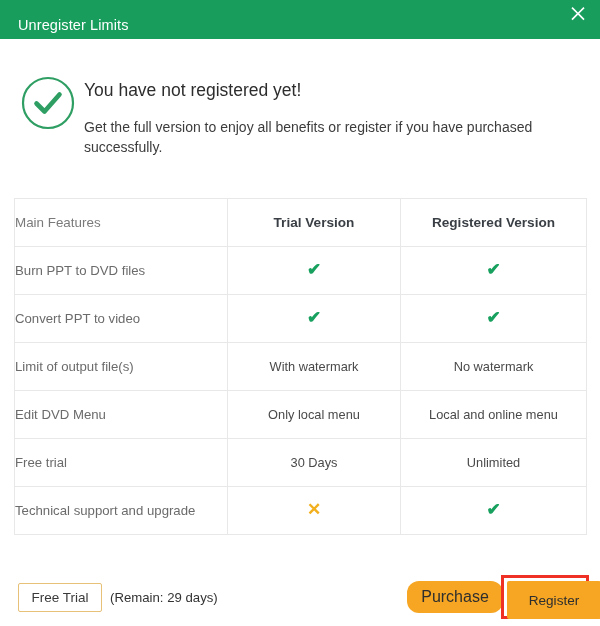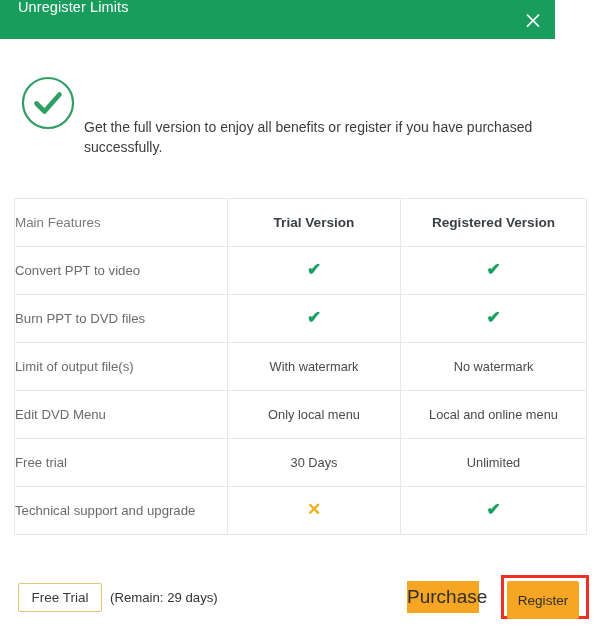--- a/index.html
+++ b/index.html
@@ -21,28 +21,28 @@
     height: 626px;
     background: #ffffff;
     box-sizing: border-box;
   }
 
   
   .titlebar {
     position: absolute;
     left: 0;
     top: 0;
-    width: 555px;
+    width: 600px;
     height: 39px;
     background: #189d5d;
     display: flex;
-    align-items: flex-start;
+    align-items: flex-end;
     justify-content: space-between;
     box-sizing: border-box;
-    padding: 0 0 0 18px;
+    padding: 0 0 7px 18px;
   }
   .titlebar-text {
     color: #ffffff;
     font-size: 14.5px;
     letter-spacing: 0.1px;
     line-height: 1;
     white-space: nowrap;
   }
   .close-btn {
     width: 44px;
@@ -188,47 +188,47 @@
     top: 24px;
     font-size: 13.2px;
     color: #333333;
     white-space: nowrap;
   }
 
   .btn-purchase {
     position: absolute;
     left: 407px;
     top: 15px;
-    width: 72px;
+    width: 96px;
     height: 32px;
     background: #f6a623;
     border: none;
-    border-radius: 0;
+    border-radius: 12px;
     color: #2e2e2e;
-    font-size: 19px;
+    font-size: 16px;
     font-family: "Liberation Sans", sans-serif;
     cursor: pointer;
     box-sizing: border-box;
     padding: 0;
   }
 
   .register-wrap {
     position: absolute;
     left: 501px;
     top: 9px;
     width: 88px;
     height: 44px;
     border: 3px solid #ee3124;
     box-sizing: border-box;
   }
   .btn-register {
     position: absolute;
     left: 3px;
     top: 3px;
-    width: 72px;
+    width: 94px;
     height: 38px;
     background: #f6a623;
     border: none;
     border-radius: 2px;
     color: #2e2e2e;
     font-size: 13.6px;
     font-family: "Liberation Sans", sans-serif;
     cursor: pointer;
     box-sizing: border-box;
     padding: 0;
@@ -250,44 +250,45 @@
     </div>
   </div>
 
   <div class="intro">
     <div class="intro-icon">
       <svg width="56" height="56" viewBox="0 0 56 56" aria-hidden="true">
         <circle cx="28" cy="28" r="25" fill="none" stroke="#2e9e63" stroke-width="2.2"></circle>
         <path d="M16.5 28.5 L24.5 36.5 L39.5 19.5" fill="none" stroke="#2e9e63" stroke-width="4.6" stroke-linecap="round" stroke-linejoin="round"></path>
       </svg>
     </div>
+    <div class="intro-title">You have not registered yet!</div>
     <div class="intro-sub">Get the full version to enjoy all benefits or register if you have purchased successfully.</div>
   </div>
 
   <table class="table">
     <colgroup>
       <col class="col-feature">
       <col class="col-trial">
       <col class="col-reg">
     </colgroup>
     <thead>
       <tr>
         <th class="cell-feature">Main Features</th>
         <th class="hdr">Trial Version</th>
         <th class="hdr">Registered Version</th>
       </tr>
     </thead>
     <tbody>
       <tr>
+        <td class="cell-feature">Burn PPT to DVD files</td>
+        <td class="cell-value"><span class="mark-check">✔</span></td>
+        <td class="cell-value"><span class="mark-check">✔</span></td>
+      </tr>
+      <tr>
         <td class="cell-feature">Convert PPT to video</td>
-        <td class="cell-value"><span class="mark-check">✔</span></td>
-        <td class="cell-value"><span class="mark-check">✔</span></td>
-      </tr>
-      <tr>
-        <td class="cell-feature">Burn PPT to DVD files</td>
         <td class="cell-value"><span class="mark-check">✔</span></td>
         <td class="cell-value"><span class="mark-check">✔</span></td>
       </tr>
       <tr>
         <td class="cell-feature">Limit of output file(s)</td>
         <td class="cell-value">With watermark</td>
         <td class="cell-value">No watermark</td>
       </tr>
       <tr>
         <td class="cell-feature">Edit DVD Menu</td>

